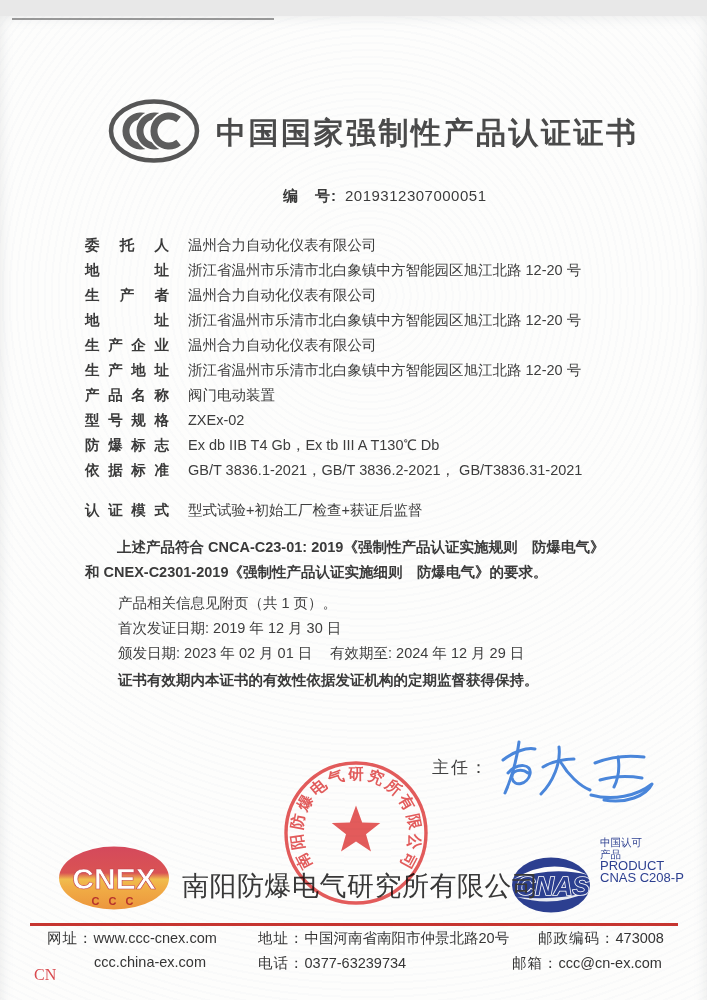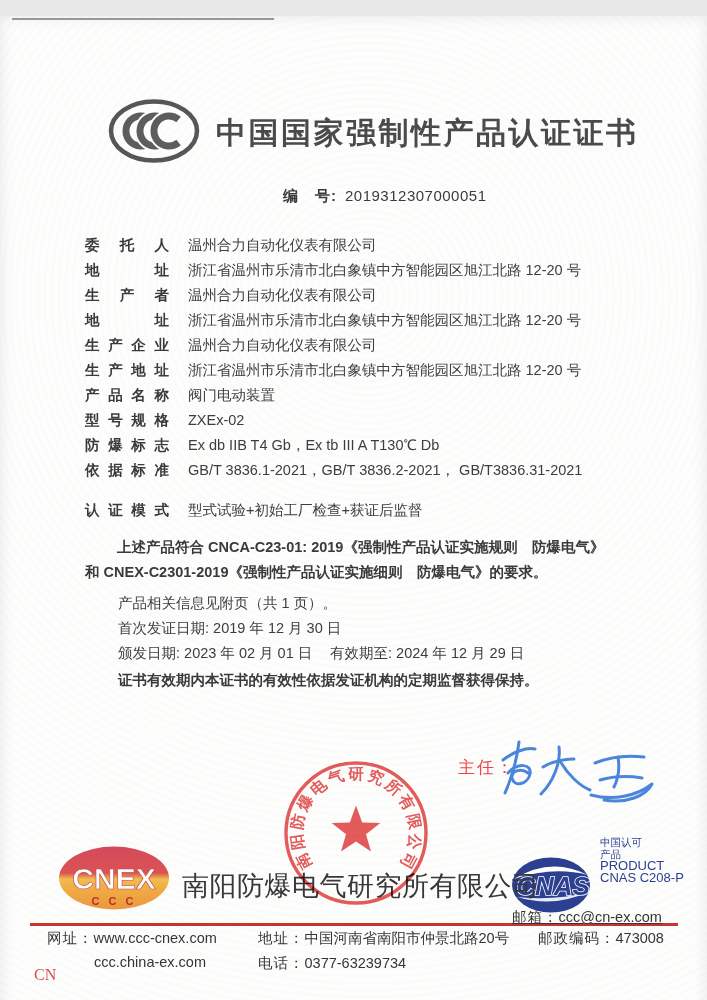--- a/index.html
+++ b/index.html
@@ -30,21 +30,21 @@
   .field-value{margin-left:19px;color:#3d3d3d;}
 
   .compliance{left:85px;top:519px;width:535px;font-size:14.5px;line-height:25px;font-weight:bold;color:#3a3a3a;}
   .compliance .indent{text-indent:32px;}
   .note-plain{left:118px;top:578px;font-size:14.5px;color:#3d3d3d;white-space:nowrap;}
   .date-first{left:118px;top:603px;font-size:14.5px;color:#3d3d3d;white-space:nowrap;}
   .date-issue{left:118px;top:628px;font-size:14.5px;color:#3d3d3d;white-space:nowrap;}
   .date-valid{left:330px;top:628px;font-size:14.5px;color:#3d3d3d;white-space:nowrap;}
   .validity{left:118px;top:655px;font-size:14.5px;font-weight:bold;color:#3a3a3a;white-space:nowrap;}
 
-  .director{left:458px;top:740px;font-size:17px;letter-spacing:2px;color:#ef4444;z-index:4;}
+  .director{left:432px;top:740px;font-size:17px;letter-spacing:2px;color:#404040;z-index:4;}
   .sig-svg{left:495px;top:716px;z-index:4;}
   .stamp-svg{left:277px;top:738px;z-index:5;opacity:.87;mix-blend-mode:multiply;}
 
   .company{left:182px;top:852px;font-size:27px;letter-spacing:.5px;color:#383838;font-weight:500;white-space:nowrap;z-index:1;}
   .cnex-svg{left:57px;top:829px;}
   .cnas-svg{left:509px;top:840px;}
   .cnas-text{left:600px;top:820px;color:#2c3f90;line-height:12px;white-space:nowrap;}
   .cnas-text .s{font-size:10.5px;display:block;}
   .cnas-text .b{font-size:13px;font-weight:normal;display:block;}
 
@@ -222,21 +222,21 @@
   <div class="abs ft" style="left:258px;top:913px;">
     <span class="lbl">地址：</span><span>中国河南省南阳市仲景北路20号</span>
   </div>
   <div class="abs ft" style="left:258px;top:938px;">
     <span class="lbl">电话：</span><span>0377-63239734</span>
   </div>
 
   <div class="abs ft" style="left:538px;top:913px;text-align:center;">
     <span class="lbl">邮政编码：</span><span>473008</span>
   </div>
-  <div class="abs ft" style="left:512px;top:892px;text-decoration:underline;">
+  <div class="abs ft" style="left:512px;top:938px;">
     <span class="lbl">邮箱：</span><span>ccc@cn-ex.com</span>
   </div>
 
   <div class="abs serial">
     <span class="pre">CN</span>
   </div>
 
 </div>
 
 </body></html>

